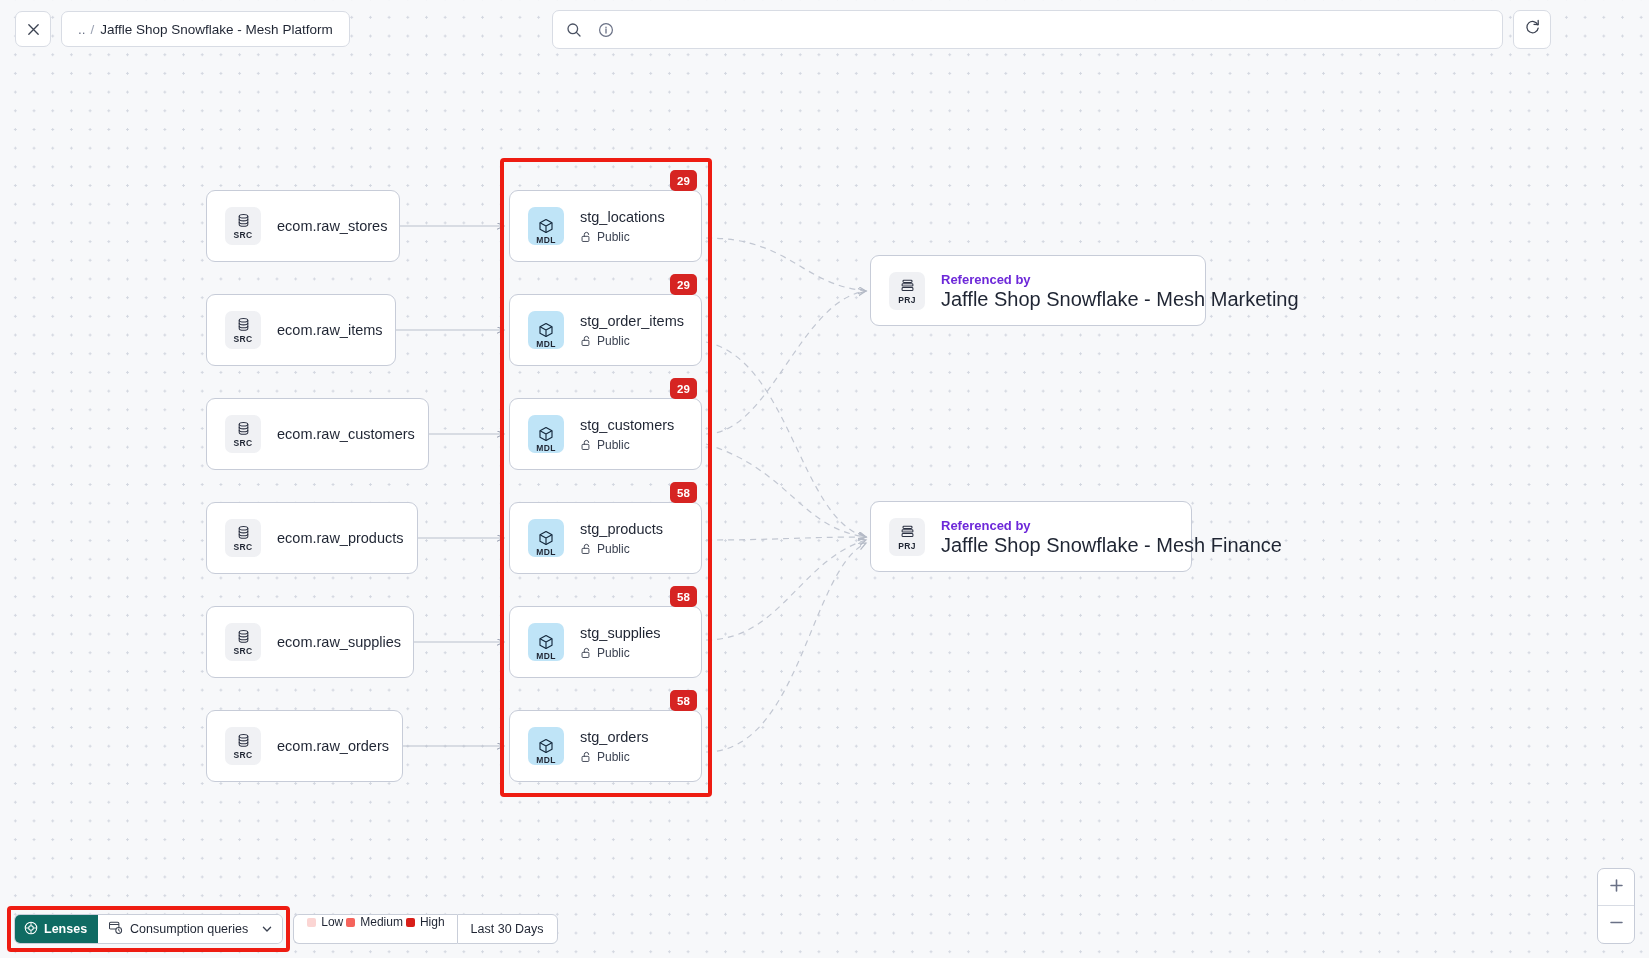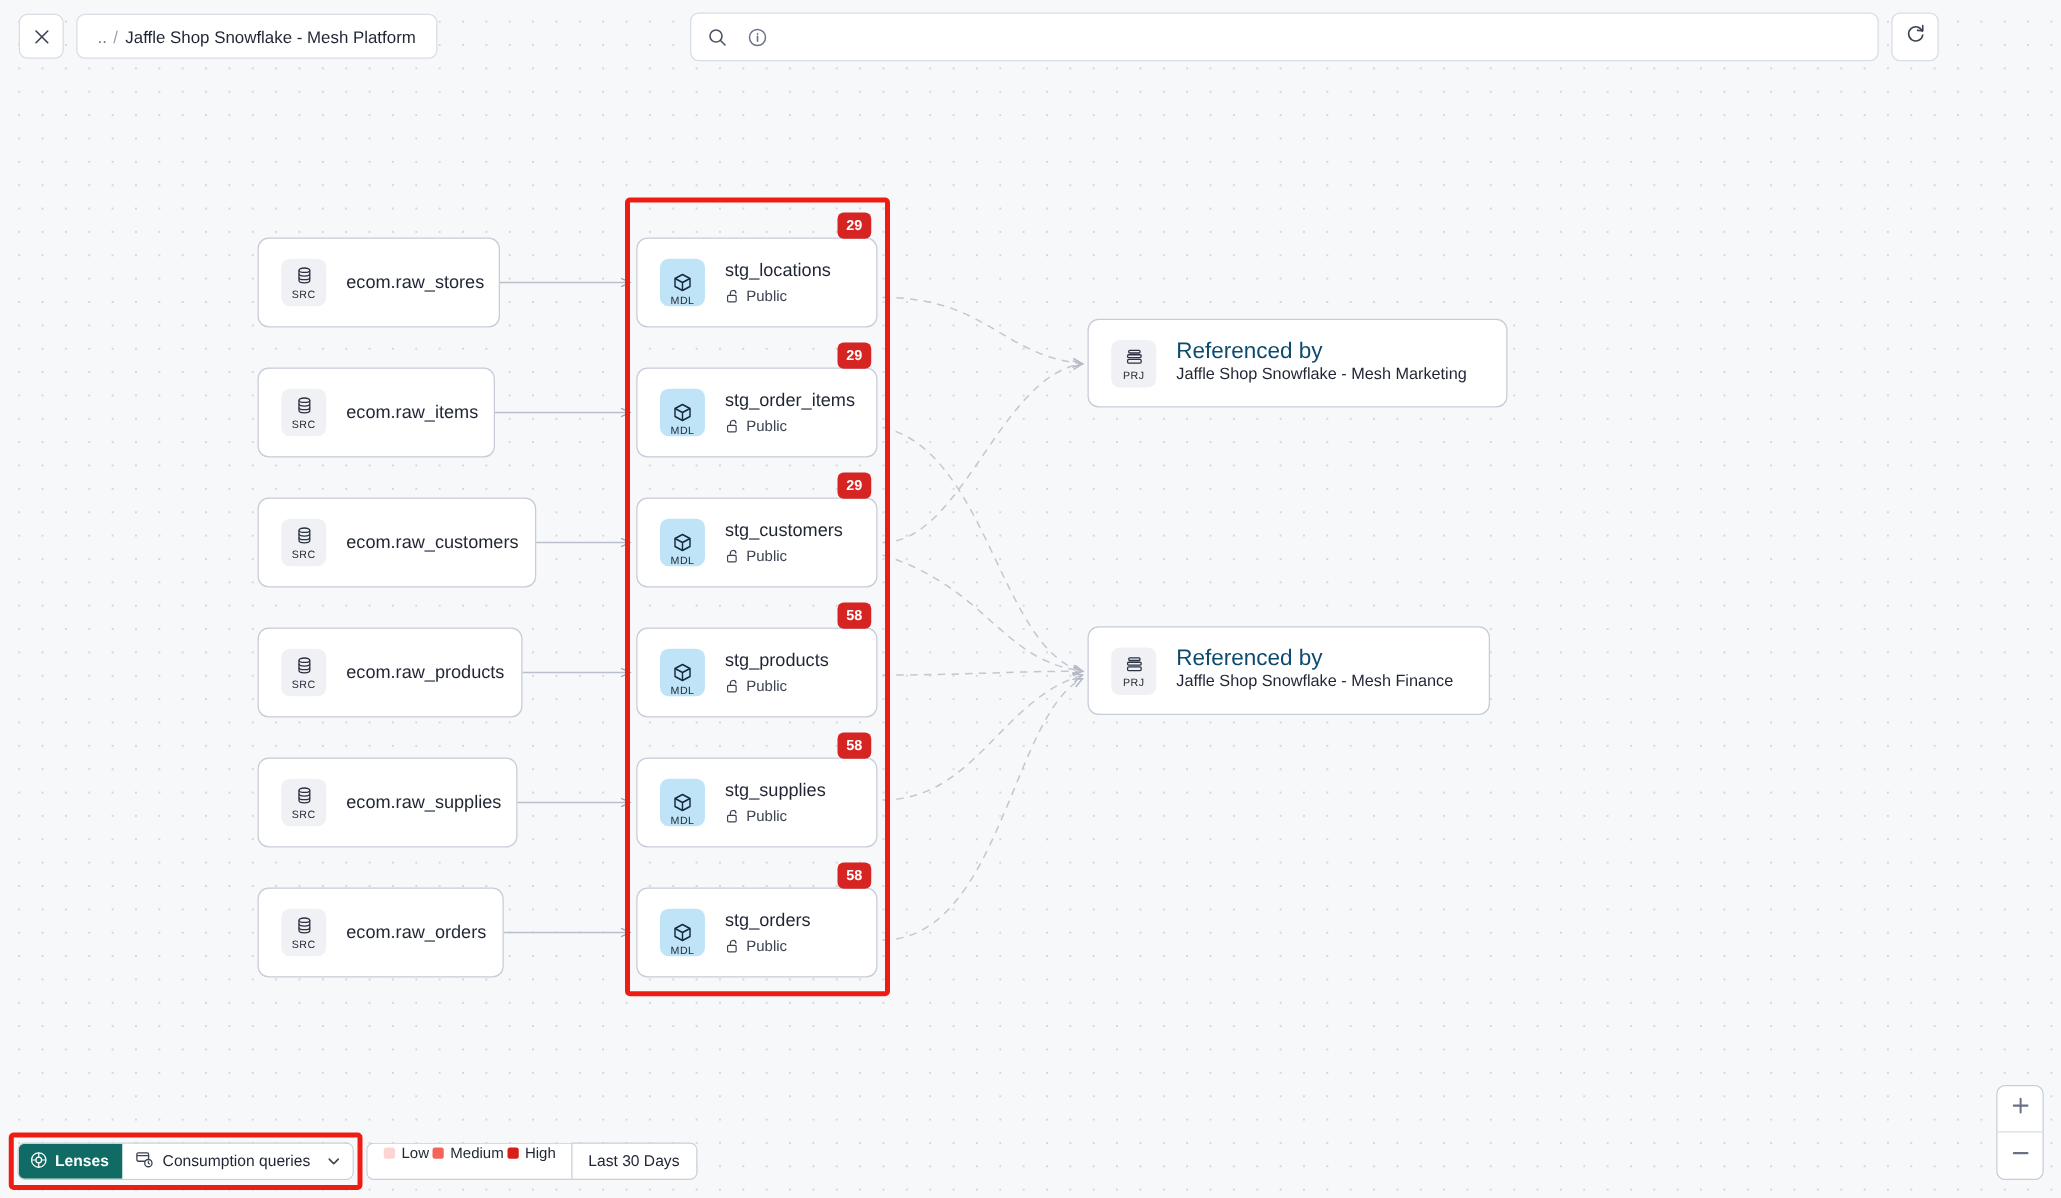--- a/index.html
+++ b/index.html
@@ -121,42 +121,42 @@
     margin-left: 18px;
   }
   .node .ibox.mdl { background: #bfe4f7; justify-content: flex-end; }
   .node .ibox .glyph { height: 17px; display:flex; align-items:center; justify-content:center; }
   .node .ibox .tag {
     font-size: 8.5px;
     letter-spacing: .4px;
     color: #1f2533;
     line-height: 10px;
     margin-top: 1px;
-    font-weight: 400;
+    font-weight: 700;
   }
   .node .body { margin-left: 16px; min-width: 0; }
   .node .title {
     font-size: 14.5px;
     color: #1f2533;
     line-height: 18px;
     white-space: nowrap;
   }
   .node .sub {
     display: flex; align-items: center;
     font-size: 12px;
     color: #3b4251;
     line-height: 16px;
     margin-top: 3px;
   }
   .node .sub .lock { margin-right: 5px; display:flex; }
   .node .prj-lab {
-    font-size: 18px; color: #0c4a6e; line-height: 16px;
+    font-size: 13px; color: #6d28d9; line-height: 16px; font-weight: bold;
   }
   .node .prj-name {
-    font-size: 13px; color: #1f2533; line-height: 20px; margin-top: 1px;
+    font-size: 20px; color: #1f2533; line-height: 20px; margin-top: 1px;
     white-space: nowrap;
   }
 
   
   .badge {
     position: absolute;
     min-width: 27px;
     height: 21px;
     padding: 0 6px;
     background: #d62422;

